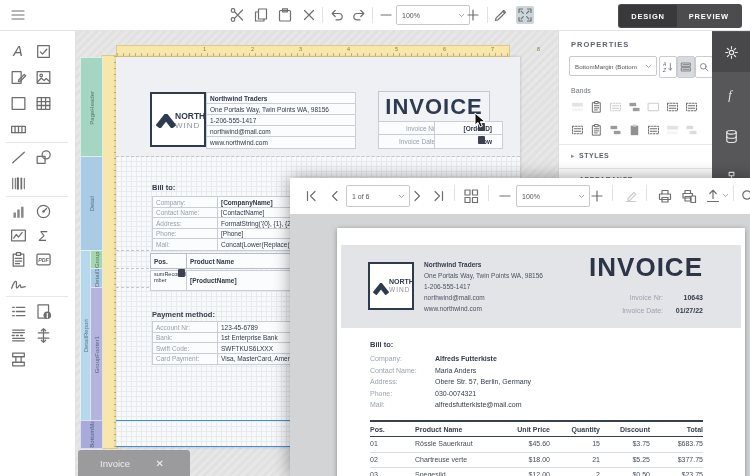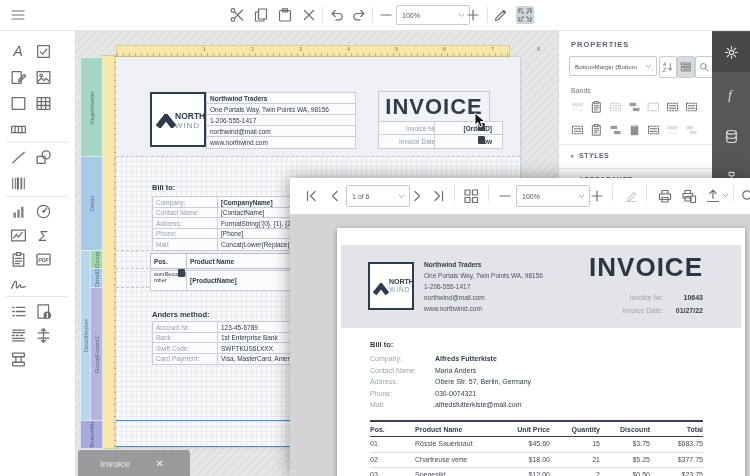--- a/index.html
+++ b/index.html
@@ -157,20 +157,24 @@
           <path d="M3.5 14.5l2.3-.5 7.7-7.7-1.8-1.8L4 12.2z"></path>
           <path d="M10.8 5.4l1.8 1.8"></path>
         </svg>
       </i>
     <i class="ic tbi" id="fullscreen-btn" style="left:516px">
         <svg viewBox="0 0 18 18" fill="none" stroke="#6e6e6e" stroke-width="1.2" stroke-linecap="round" stroke-linejoin="round">
           <path d="M3 6.5V3h3.5M11.5 3H15v3.5M15 11.5V15h-3.5M6.5 15H3v-3.5"></path>
           <path d="M7.3 7.3L5.2 5.2M10.7 7.3l2.1-2.1M10.7 10.7l2.1 2.1M7.3 10.7l-2.1 2.1"></path>
         </svg>
       </i>
+    <div id="seg">
+      <div class="seg-btn active">DESIGN</div>
+      <div class="seg-btn">PREVIEW</div>
+    </div>
   </header>
 
   <aside id="toolbox">
     <i class="ic tx abs" style="left:9px;top:12px">
         <svg viewBox="0 0 18 18" fill="none" stroke="#6e6e6e" stroke-width="1.2" stroke-linecap="round" stroke-linejoin="round">
           <text x="4" y="13.5" font-size="13.5" fill="#666" stroke="none">A</text>
         </svg>
       </i>
     <i class="ic tx abs" style="left:34px;top:12px">
         <svg viewBox="0 0 18 18" fill="none" stroke="#6e6e6e" stroke-width="1.2" stroke-linecap="round" stroke-linejoin="round">
@@ -381,21 +385,21 @@
       <div class="dcell dval" style="left:101px;top:170.5px;width:135px;height:10.5px">[Phone]</div>
       <div class="dcell dlabel" style="left:36px;top:181px;width:65px;height:10.5px">Mail:</div>
       <div class="dcell dval" style="left:101px;top:181px;width:135px;height:10.5px">Concat(Lower(Replace([C</div>
 
       <div class="dcell dval" style="left:34px;top:196px;width:36px;height:14px;font-weight:bold;border-color:#b7bcc6">Pos.</div>
       <div class="dcell dval" style="left:70px;top:196px;width:166px;height:14px;font-weight:bold;border-color:#b7bcc6">Product Name</div>
       <div class="dcell dval" style="left:34px;top:213px;width:36px;height:19px;font-size:5.5px;white-space:normal;word-break:break-all;align-items:flex-start;line-height:6px">sumRecordNumber</div>
       <div class="chip" style="left:62px;top:212px"></div>
       <div class="dcell dval" style="left:70px;top:213px;width:166px;height:19px;font-weight:bold">[ProductName]</div>
 
-      <div class="abs" style="left:36px;top:253px;font-size:7.5px;font-weight:bold;color:#333b4c">Anders method:</div>
+      <div class="abs" style="left:36px;top:253px;font-size:7.5px;font-weight:bold;color:#333b4c">Payment method:</div>
       <div class="dcell dlabel" style="left:36px;top:264px;width:65px;height:10.5px">Account Nr:</div>
       <div class="dcell dval" style="left:101px;top:264px;width:135px;height:10.5px">123-45-6789</div>
       <div class="dcell dlabel" style="left:36px;top:274.5px;width:65px;height:10.5px">Bank:</div>
       <div class="dcell dval" style="left:101px;top:274.5px;width:135px;height:10.5px">1st Enterprise Bank</div>
       <div class="dcell dlabel" style="left:36px;top:285px;width:65px;height:10.5px">Swift Code:</div>
       <div class="dcell dval" style="left:101px;top:285px;width:135px;height:10.5px">SWFTKUS6LXXX</div>
       <div class="dcell dlabel" style="left:36px;top:295.5px;width:65px;height:10.5px">Card Payment:</div>
       <div class="dcell dval" style="left:101px;top:295.5px;width:135px;height:10.5px">Visa, MasterCard, America</div>
     </div>
   </div>

